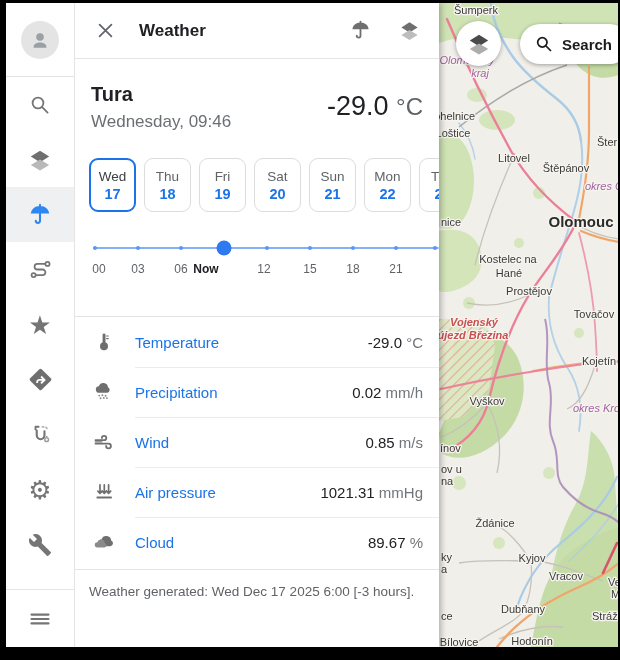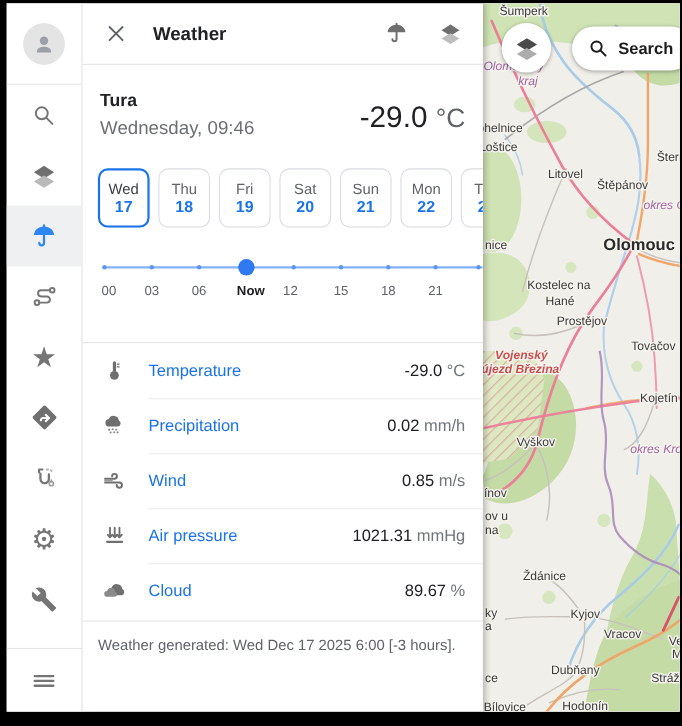--- a/index.html
+++ b/index.html
@@ -25,21 +25,21 @@
   
   .panel{width:364px; background:#fff; flex:none; position:relative; z-index:4; box-shadow:2px 0 6px rgba(0,0,0,.28); display:flex; flex-direction:column; overflow:hidden;}
   .panel-header{height:56px; display:flex; align-items:center; padding:0 18px 0 14px; border-bottom:1px solid #e4e4e4; flex:none;}
   .close-btn{width:32px; height:32px; display:flex; align-items:center; justify-content:center; cursor:pointer;}
   .panel-title{font-size:17px; font-weight:bold; color:var(--text-primary); margin-left:18px;}
   .header-actions{margin-left:auto; display:flex; align-items:center; gap:26px;}
   .hdr-icon{cursor:pointer; display:flex;}
 
   .loc-block{padding:24px 16px 6px 16px;}
   .loc-row{display:flex; align-items:flex-start; justify-content:space-between;}
-  .loc-name{font-size:16px; font-weight:bold; color:var(--text-primary);}
+  .loc-name{font-size:20px; font-weight:bold; color:var(--text-primary);}
   .loc-date{font-size:17px; color:var(--text-secondary); margin-top:6px;}
   .big-temp{font-size:27px; color:var(--text-primary); margin-top:8px; white-space:nowrap;}
   .big-temp .unit{color:#5f6368; font-size:24px;}
 
   .days{display:flex; gap:8px; padding:20px 0 0 14px; overflow:hidden;}
   .day-card{flex:none; width:47px; height:54px; border:1px solid #dadce0; border-radius:9px; display:flex; flex-direction:column; align-items:center; justify-content:center; gap:2px; cursor:pointer; background:#fff;}
   .day-card .dname{font-size:13.5px; color:#5f6368;}
   .day-card .dnum{font-size:14.5px; font-weight:bold; color:var(--accent);}
   .day-card.selected{border:2px solid var(--accent);}
   .day-card.selected .dname{color:#3c4043;text-align:center;}
@@ -230,21 +230,21 @@
       <div class="tl-dot" style="left:88px"></div>
       <div class="tl-dot" style="left:174px"></div>
       <div class="tl-dot" style="left:217px"></div>
       <div class="tl-dot" style="left:260px"></div>
       <div class="tl-dot" style="left:303px"></div>
       <div class="tl-dot" style="left:342px"></div>
       <div class="tl-handle" style="left:131px"></div>
       <span class="tl-label" style="left:6px">00</span>
       <span class="tl-label" style="left:45px">03</span>
       <span class="tl-label" style="left:88px">06</span>
-      <span class="tl-label now" style="left:135px">Now</span>
+      <span class="tl-label now" style="left:113px">Now</span>
       <span class="tl-label" style="left:171px">12</span>
       <span class="tl-label" style="left:217px">15</span>
       <span class="tl-label" style="left:260px">18</span>
       <span class="tl-label" style="left:303px">21</span>
     </div>
 
     <div class="details">
 
       <div class="detail-row">
         <span class="d-icon">

